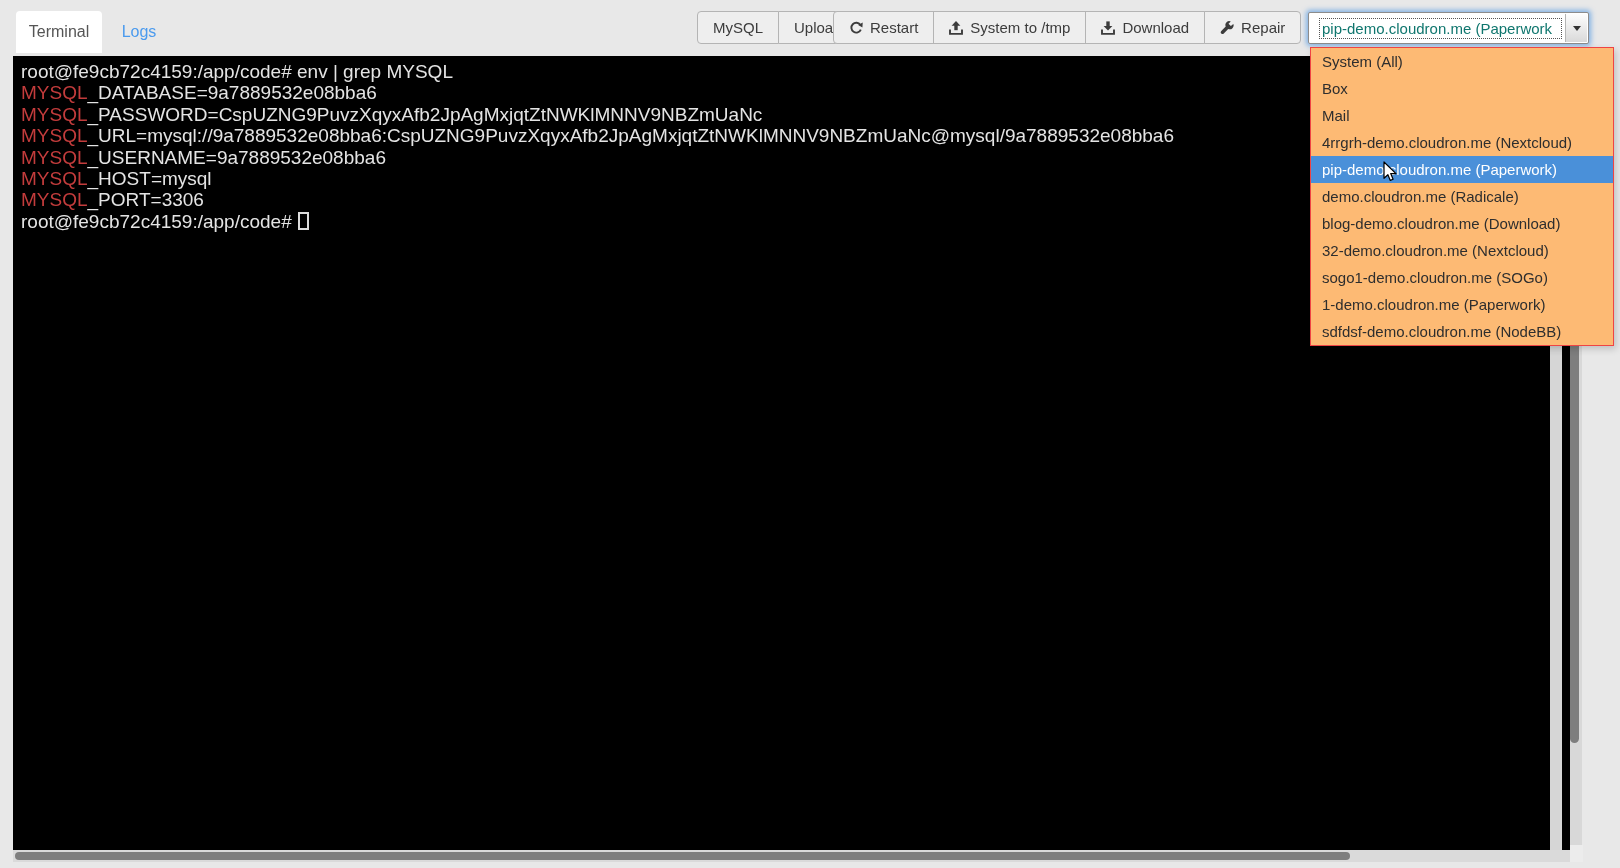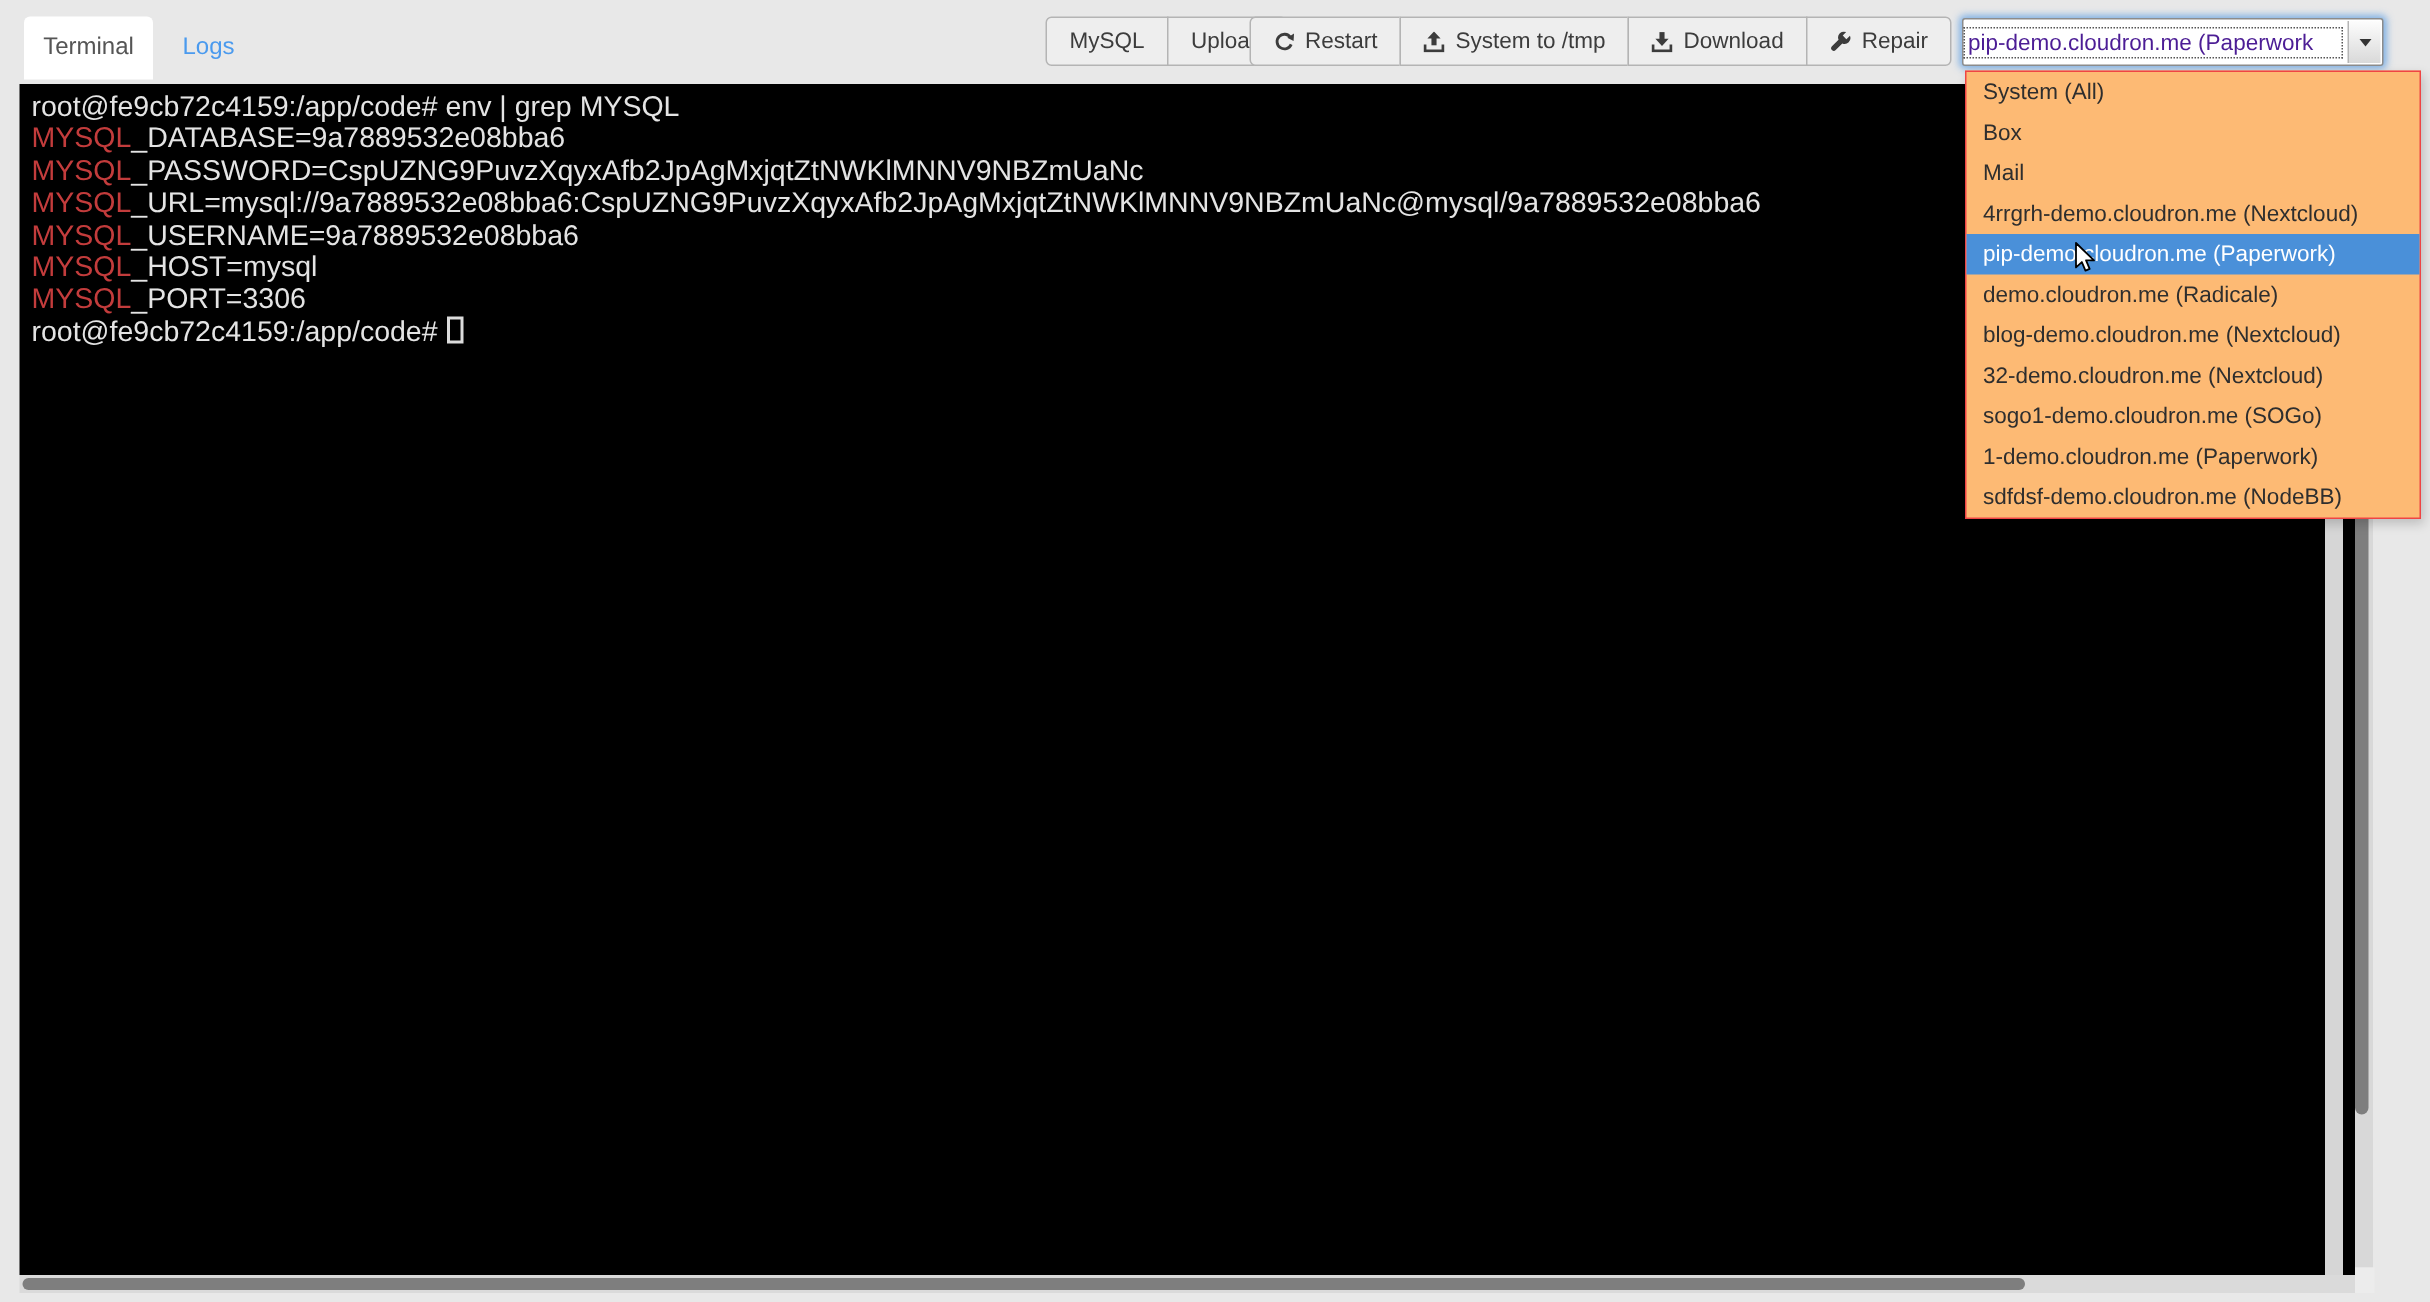--- a/index.html
+++ b/index.html
@@ -22,21 +22,21 @@
   .btn:first-child{margin-left:0;border-radius:4px 0 0 4px;}
   .btn:last-child{border-radius:0 4px 4px 0;}
   .btn:only-child{border-radius:4px;}
   .btn svg{display:block;}
   #group-db{left:697px;}
   #group-actions{left:833px;}
   
   .app-select{position:absolute;left:1308px;top:12px;width:281px;height:32px;box-sizing:border-box;
       background:#ffffff;border:1px solid #8c8c8c;border-radius:2px;display:flex;align-items:center;
       box-shadow:0 0 5px 2px rgba(96,160,228,0.75);z-index:6;cursor:pointer;}
-  .app-select .value{flex:1;margin-left:1px;font-size:15px;color:#4c1d95;white-space:nowrap;
+  .app-select .value{flex:1;margin-left:11px;font-size:15px;color:#0f766e;white-space:nowrap;
       overflow:hidden;outline:1px dotted #555;padding:1px 2px;}
   .app-select .arrow-btn{width:21px;height:28px;margin:0 1px 0 4px;border-left:1px solid #b5b5b5;
       background:linear-gradient(#fdfdfd,#d9d9d9);display:flex;align-items:center;justify-content:center;}
   .app-select .arrow-btn i{width:0;height:0;border-left:4px solid transparent;
       border-right:4px solid transparent;border-top:5px solid #333;}
   
   .dropdown{position:absolute;left:1310px;top:47px;width:302px;background:#fdba74;
       border:1px solid #ef4444;box-shadow:2px 3px 7px rgba(0,0,0,0.18);z-index:7;}
   .dropdown .opt{height:27px;line-height:27px;padding:0 11px;font-size:15px;color:#2e2e2e;
       white-space:nowrap;cursor:default;}
@@ -126,21 +126,21 @@
     </span>
 </div>
 
 <div class="dropdown" id="dropdown">
     <div class="opt">System (All)</div>
     <div class="opt">Box</div>
     <div class="opt">Mail</div>
     <div class="opt">4rrgrh-demo.cloudron.me (Nextcloud)</div>
     <div class="opt selected" style="background: rgb(74, 144, 217);">pip-demo.cloudron.me (Paperwork)</div>
     <div class="opt">demo.cloudron.me (Radicale)</div>
-    <div class="opt">blog-demo.cloudron.me (Nextcloud)</div>
+    <div class="opt">blog-demo.cloudron.me (Download)</div>
     <div class="opt">32-demo.cloudron.me (Nextcloud)</div>
     <div class="opt">sogo1-demo.cloudron.me (SOGo)</div>
     <div class="opt">1-demo.cloudron.me (Paperwork)</div>
     <div class="opt">sdfdsf-demo.cloudron.me (NodeBB)</div>
   </div>
 
 <div class="terminal">
   <div class="term-content" id="term-content"><div class="term-line"><span style="color: rgb(228, 228, 228);">root@fe9cb72c4159:/app/code# env | grep MYSQL</span></div><div class="term-line"><span style="color: rgb(195, 60, 60);">MYSQL</span><span style="color: rgb(228, 228, 228);">_DATABASE=9a7889532e08bba6</span></div><div class="term-line"><span style="color: rgb(195, 60, 60);">MYSQL</span><span style="color: rgb(228, 228, 228);">_PASSWORD=CspUZNG9PuvzXqyxAfb2JpAgMxjqtZtNWKlMNNV9NBZmUaNc</span></div><div class="term-line"><span style="color: rgb(195, 60, 60);">MYSQL</span><span style="color: rgb(228, 228, 228);">_URL=mysql://9a7889532e08bba6:CspUZNG9PuvzXqyxAfb2JpAgMxjqtZtNWKlMNNV9NBZmUaNc@mysql/9a7889532e08bba6</span></div><div class="term-line"><span style="color: rgb(195, 60, 60);">MYSQL</span><span style="color: rgb(228, 228, 228);">_USERNAME=9a7889532e08bba6</span></div><div class="term-line"><span style="color: rgb(195, 60, 60);">MYSQL</span><span style="color: rgb(228, 228, 228);">_HOST=mysql</span></div><div class="term-line"><span style="color: rgb(195, 60, 60);">MYSQL</span><span style="color: rgb(228, 228, 228);">_PORT=3306</span></div><div class="term-line"><span style="color: rgb(228, 228, 228);">root@fe9cb72c4159:/app/code# </span><span class="term-cursor"></span></div></div>
   <div class="xterm-scrollbar"></div>
 </div>

